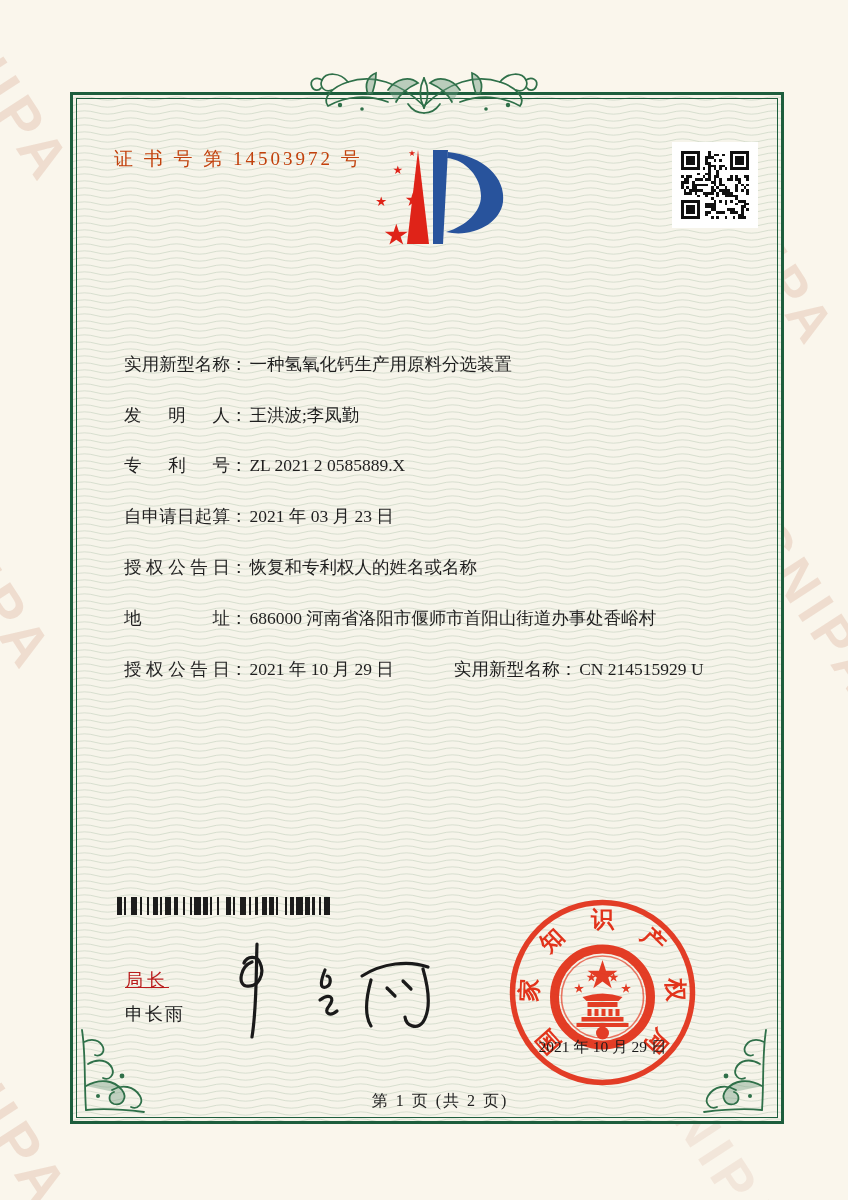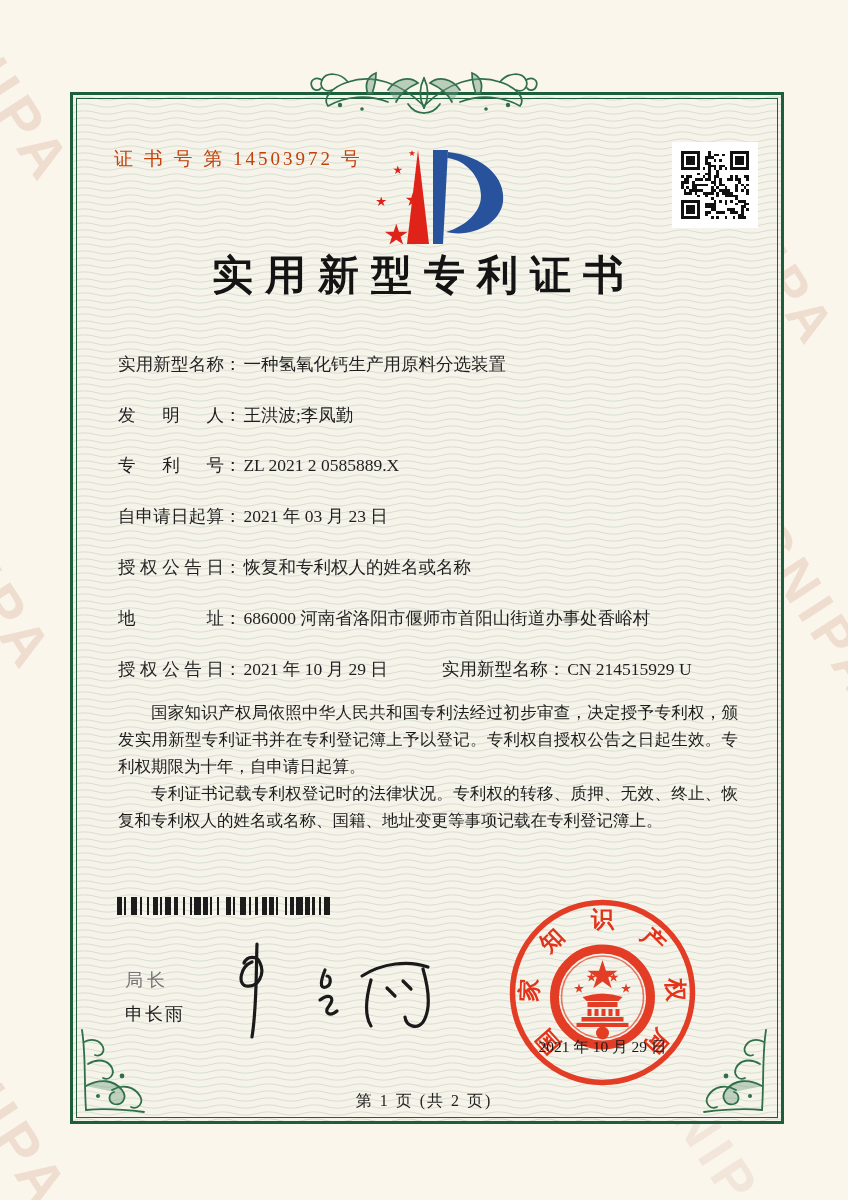--- a/index.html
+++ b/index.html
@@ -18,34 +18,34 @@
   
   .content{position:absolute;inset:0;z-index:5;}
   .cert-no{position:absolute;left:114px;top:146px;font-size:19px;letter-spacing:3px;color:#c2410c;}
   .logo{position:absolute;left:348px;top:140px;}
   .qr-wrap{position:absolute;left:672px;top:142px;width:86px;height:86px;background:#fff;
            display:flex;align-items:center;justify-content:center;}
   .doc-title{position:absolute;left:0;top:248px;width:100%;text-align:center;
              font-size:41px;font-weight:bold;letter-spacing:12px;color:#141414;}
   .fields{position:absolute;left:118px;top:352px;width:626px;font-size:17.5px;color:#1f1f1f;}
   .frow{position:absolute;left:0;white-space:nowrap;}
-  .flabel{display:inline-block;width:6.05em;text-align:justify;text-align-last:justify;vertical-align:bottom;}
+  .flabel{display:inline-block;width:6.05em;text-align:justify;text-align-last:justify;vertical-align:bottom;margin-left:6px;}
   .fcolon{margin-right:2px;}
   .fpair2{margin-left:54px;}
   .paras{position:absolute;left:118px;top:699px;width:620px;font-size:16.5px;line-height:1.64;
          color:#1c1c1c;text-align:justify;}
   .paras p{margin:0;text-indent:2em;}
   .barcode{position:absolute;left:117px;top:897px;width:218px;height:18px;display:flex;}
   .barcode span.b{background:#1c1c1c;height:100%;}
-  .sig-role{position:absolute;left:125px;top:968px;font-size:18px;letter-spacing:4px;color:#737373;}
+  .sig-role{position:absolute;left:125px;top:968px;font-size:18px;letter-spacing:4px;color:#b91c1c;text-decoration:underline;}
   .sig-name{position:absolute;left:125px;top:1002px;font-size:18px;letter-spacing:2px;color:#1c1c1c;}
   .sig-script{position:absolute;left:212px;top:938px;}
   .seal{position:absolute;left:505px;top:895px;width:195px;height:195px;mix-blend-mode:multiply;}
   .page-ind{position:absolute;left:70px;top:1091px;width:708px;text-align:center;
-            font-size:16px;letter-spacing:2px;color:#222;}
+            font-size:16px;letter-spacing:2px;color:#222;padding-left:16px;}
   .cont-note{position:absolute;left:50%;top:1139px;transform:translateX(-50%);
              background:#fefdf7;border:1px solid #ece5d6;padding:6px 26px;
              font-size:16px;letter-spacing:4px;color:#1c1c1c;white-space:nowrap;}
 </style>
 </head>
 <body>
 
 <div class="page">
 
   <div class="wm" style="left:-28px;top:-18px;font-size:58px;">CNIPA</div>
@@ -386,21 +386,20 @@
           <rect x="11" y="24" width="1" height="1" fill="#111"></rect>
           <rect x="13" y="24" width="1" height="1" fill="#111"></rect>
           <rect x="16" y="24" width="1" height="1" fill="#111"></rect>
           <rect x="19" y="24" width="1" height="1" fill="#111"></rect>
           <rect x="21" y="24" width="1" height="1" fill="#111"></rect>
           <rect x="22" y="24" width="1" height="1" fill="#111"></rect>
           <rect x="23" y="24" width="1" height="1" fill="#111"></rect>
         </svg>
     </div>
 
-    <div class="doc-title">实用新型专利证书</div>
 
     <div class="fields">
       <div class="frow" style="top:0;">
         <span class="flabel">实用新型名称</span><span class="fcolon">：</span><span>一种氢氧化钙生产用原料分选装置</span>
       </div>
       <div class="frow" style="top:51px;">
         <span class="flabel">发明人</span><span class="fcolon">：</span><span>王洪波;李凤勤</span>
       </div>
       <div class="frow" style="top:101px;">
         <span class="flabel">专利号</span><span class="fcolon">：</span><span>ZL 2021 2 0585889.X</span>
@@ -412,24 +411,20 @@
         <span class="flabel">授权公告日</span><span class="fcolon">：</span><span>恢复和专利权人的姓名或名称</span>
       </div>
       <div class="frow" style="top:254px;">
         <span class="flabel">地址</span><span class="fcolon">：</span><span>686000 河南省洛阳市偃师市首阳山街道办事处香峪村</span>
       </div>
       <div class="frow" style="top:305px;">
         <span class="flabel">授权公告日</span><span class="fcolon">：</span><span>2021 年 10 月 29 日</span><span class="fpair2"><span class="flabel">实用新型名称</span><span class="fcolon">：</span><span>CN 214515929 U</span></span>
       </div>
     </div>
 
-    <div class="paras">
-      <p>国家知识产权局依照中华人民共和国专利法经过初步审查，决定授予专利权，颁发实用新型专利证书并在专利登记簿上予以登记。专利权自授权公告之日起生效。专利权期限为十年，自申请日起算。</p>
-      <p>专利证书记载专利权登记时的法律状况。专利权的转移、质押、无效、终止、恢复和专利权人的姓名或名称、国籍、地址变更等事项记载在专利登记簿上。</p>
-    </div>
 
     <div class="barcode">
         <span class="b" style="flex: 2 1 0%;"></span>
         <span style="flex: 1 1 0%;"></span>
         <span class="b" style="flex: 1 1 0%;"></span>
         <span style="flex: 2 1 0%;"></span>
         <span class="b" style="flex: 3 1 0%;"></span>
         <span style="flex: 1 1 0%;"></span>
         <span class="b" style="flex: 1 1 0%;"></span>
         <span style="flex: 2 1 0%;"></span>

